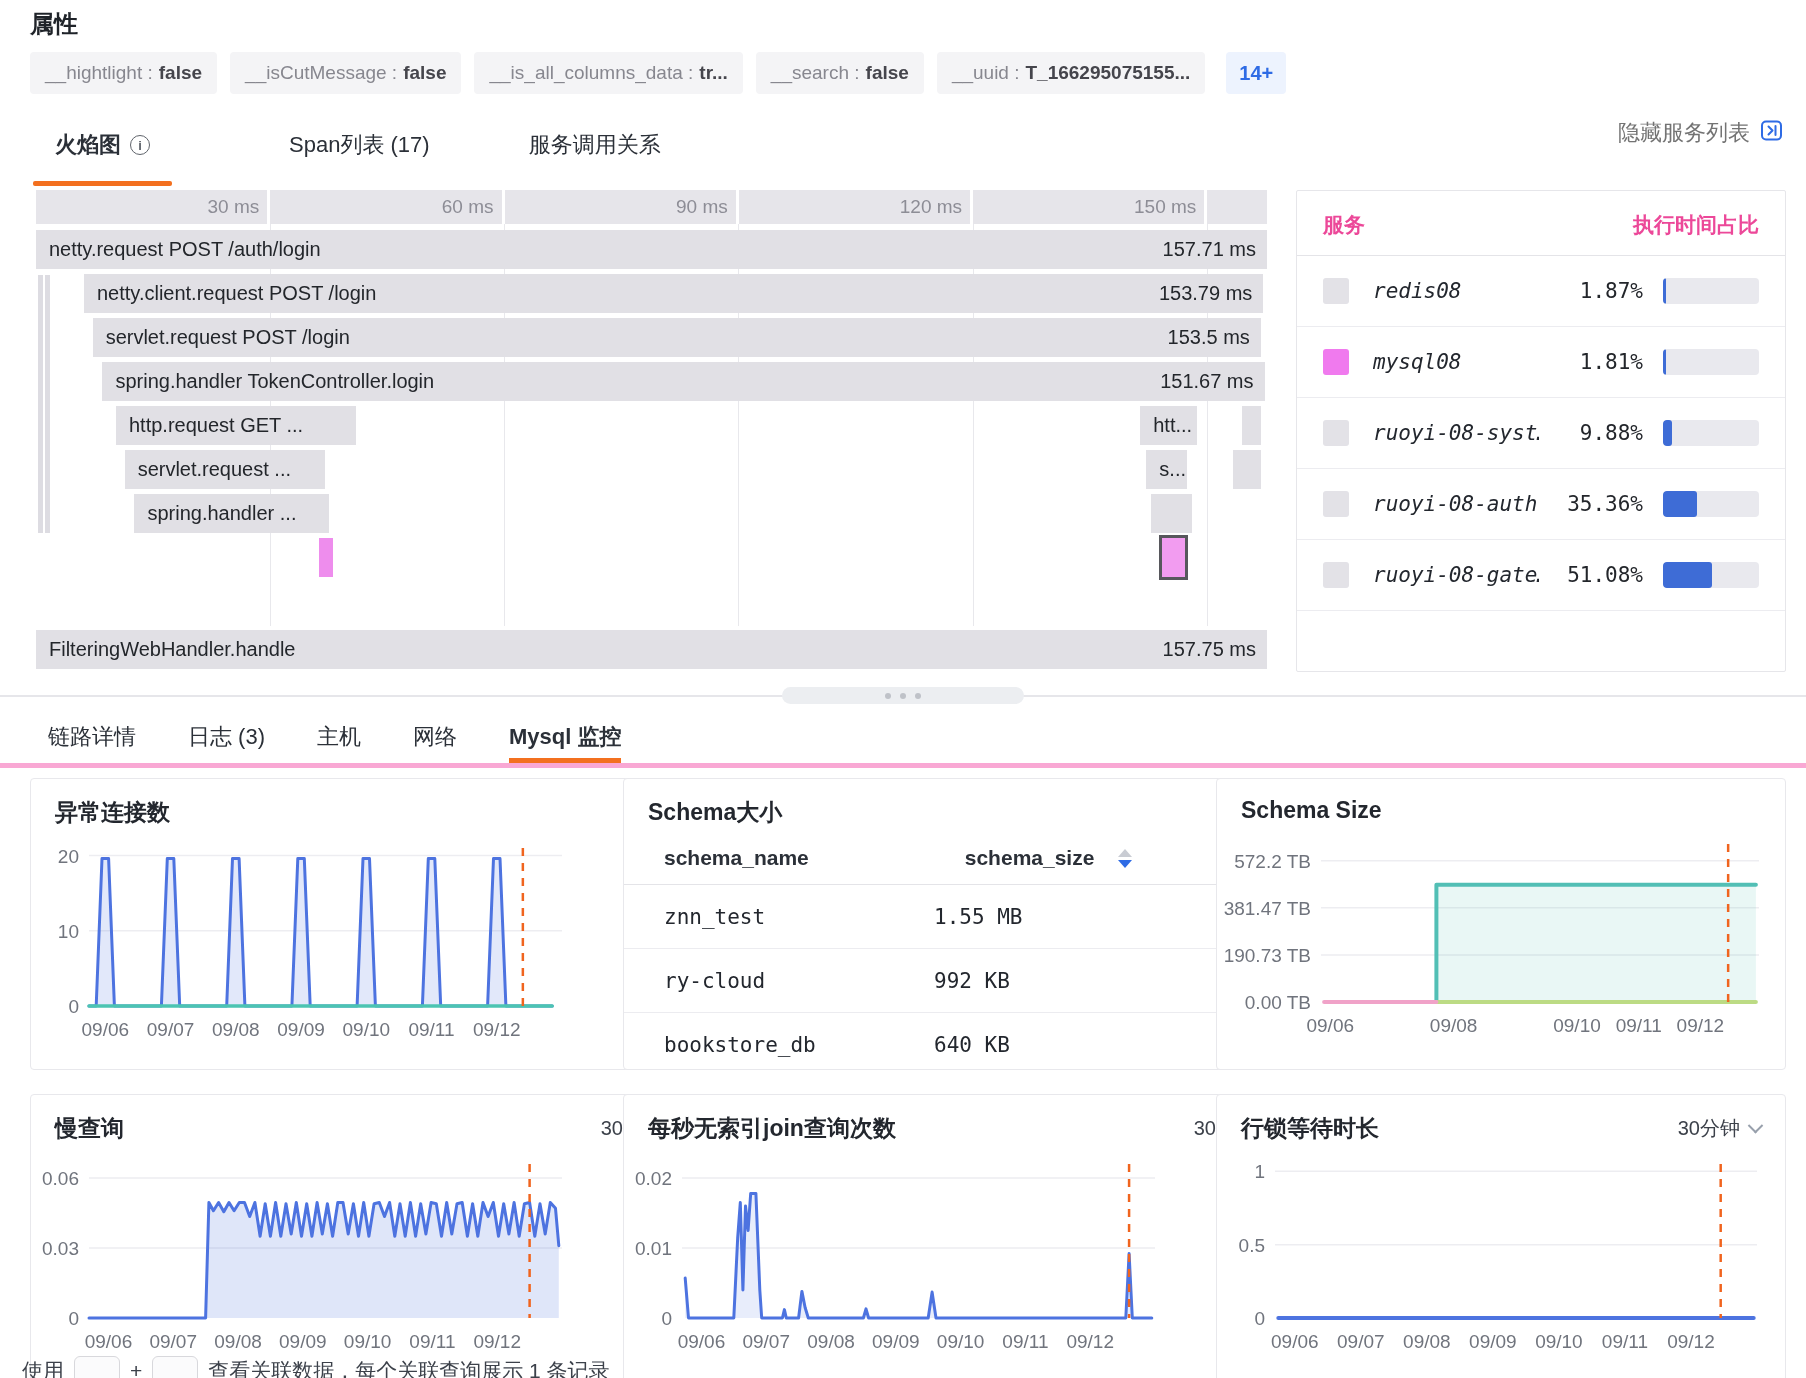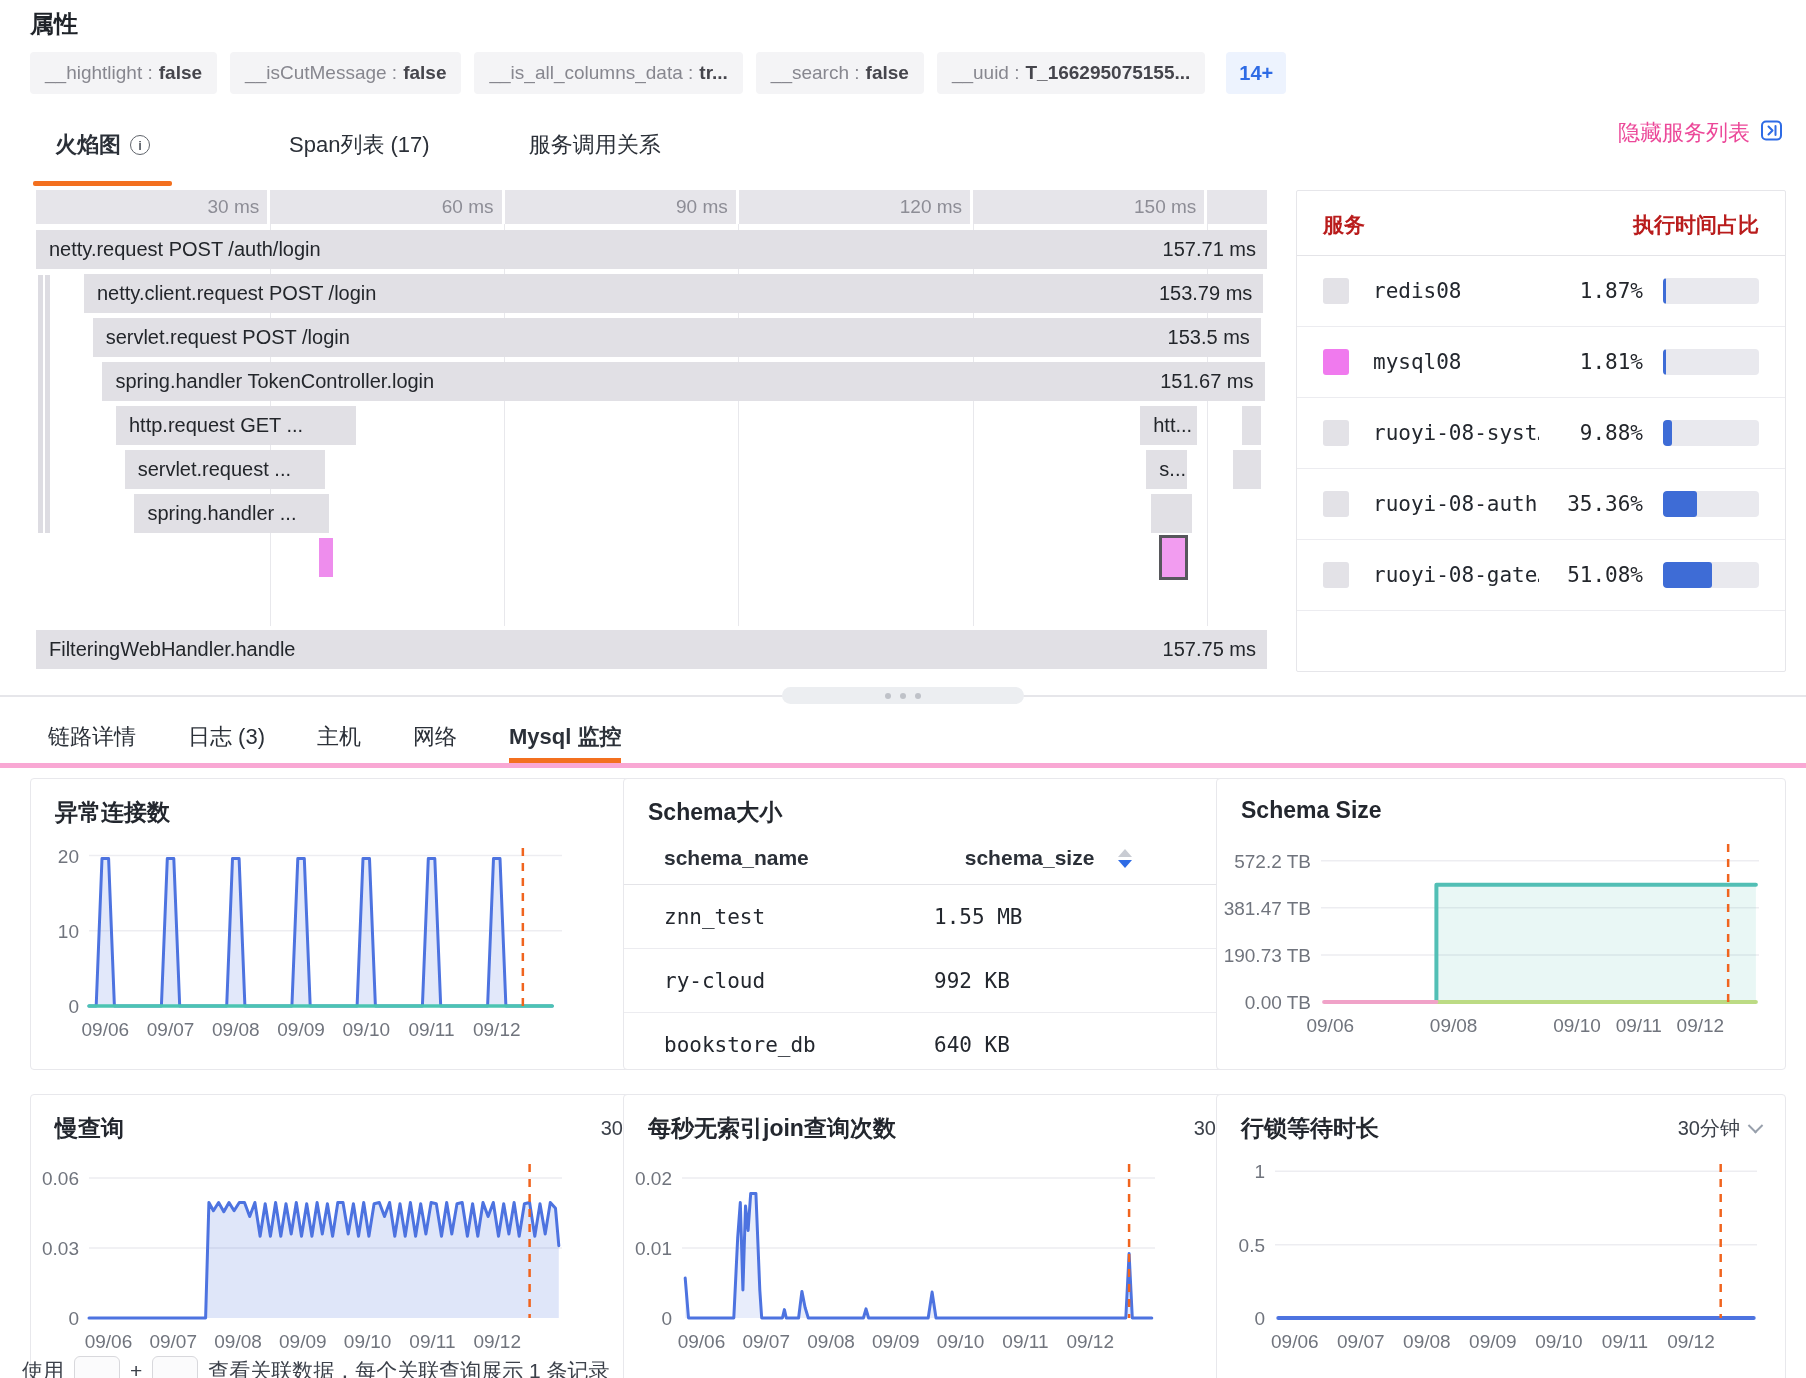--- a/index.html
+++ b/index.html
@@ -15,40 +15,40 @@
   .chip .val { color:#45454c; font-weight:700; margin-left:6px; }
   .chip.more { background:#edf3fe; color:#2e6be5; font-weight:600; font-size:20px; padding:0 13px; margin-left:8px; }
 
   
   .toptabs { position:absolute; left:0; top:104px; width:1270px; height:82px; display:flex; align-items:center; padding-left:33px; }
   .toptab { position:relative; height:100%; display:flex; align-items:center; gap:9px; padding:0 22px; font-size:22px; color:#2b3038; cursor:pointer; }
   .toptab.active { font-weight:700; }
   .toptab.active::after { content:""; position:absolute; left:0; right:0; bottom:0; height:5px; background:#f3701f; border-radius:2px; }
   .toptab:nth-child(2){ margin-left:95px; } .toptab:nth-child(3){ margin-left:55px; }
   .info-ic { width:20px; height:20px; border:1.6px solid #5f646b; border-radius:50%; display:grid; place-items:center; font-size:13px; color:#5f646b; font-weight:600; }
-  .hide-link { position:absolute; right:23px; top:118px; display:flex; align-items:center; gap:10px; color:#ec4899; font-size:22px; cursor:pointer; }
+  .hide-link { position:absolute; right:23px; top:118px; display:flex; align-items:center; gap:10px; color:#737373; font-size:22px; cursor:pointer; }
 
   
   .flame { position:absolute; left:36px; top:190px; width:1231px; height:482px; }
   .f-axis { position:absolute; left:0; top:0; width:100%; height:34px; display:flex; gap:3px; }
   .f-axis .cell { background:#e6e5ea; color:#8d8d96; font-size:19px; display:flex; align-items:center; justify-content:flex-end; padding-right:8px; }
   .f-grid { position:absolute; top:34px; bottom:46px; width:1px; background:#e8e8ec; }
   .fbar { position:absolute; height:39px; background:#e1e0e5; display:flex; align-items:center; font-size:20px; color:#23262b; overflow:hidden; white-space:nowrap; }
   .fbar .flab { padding-left:13px; overflow:hidden; text-overflow:ellipsis; }
   .fbar .fval { position:absolute; right:11px; }
   .fbar.pink { background:#ee8ded; }
   .fbar.sel { background:#f29cf0; border:3px solid #57575c; height:45px; }
   .sliver { position:absolute; width:5px; background:#dddce2; }
 
   
   .services { position:absolute; left:1296px; top:190px; width:490px; height:482px; border:1px solid #e6e6ea; border-radius:2px; background:#fff; }
-  .svc-head { display:flex; justify-content:space-between; align-items:center; padding:20px 26px 16px 26px; font-size:21px; font-weight:700; color:#b91c1c; border-bottom:1px solid #e4e4e8; }
+  .svc-head { display:flex; justify-content:space-between; align-items:center; padding:20px 26px 16px 26px; font-size:21px; font-weight:700; color:#ec4899; border-bottom:1px solid #e4e4e8; }
   .svc-row { display:flex; align-items:center; height:71px; padding:0 26px; border-bottom:1px solid #ececf0; }
   .svc-swatch { width:26px; height:26px; border-radius:3px; background:#e3e2e7; margin-right:24px; flex:none; }
-  .svc-name { flex:1; font-family:"DejaVu Sans Mono",monospace; font-size:21px; color:#23272e; overflow:hidden; white-space:nowrap; }
+  .svc-name { flex:1; font-family:"DejaVu Sans Mono",monospace; font-size:21px; color:#23272e; overflow:hidden; white-space:nowrap;font-style:italic; }
   .svc-pct { width:104px; text-align:right; font-family:"DejaVu Sans Mono",monospace; font-size:21px; margin-right:20px; }
   .svc-bar { width:96px; height:26px; background:#e9e9ee; border-radius:4px; overflow:hidden; flex:none; }
   .svc-fill { height:100%; background:#3e6cd6; border-radius:3px; }
 
   
   .splitline { position:absolute; left:0; right:0; top:695px; height:2px; background:#e6e6ea; }
   .handle { position:absolute; left:50%; transform:translateX(-50%); top:687px; width:242px; height:17px; background:#eceef1; border-radius:9px; display:flex; align-items:center; justify-content:center; gap:9px; }
   .handle i { width:6px; height:6px; border-radius:50%; background:#bfc2c8; }
 
   

